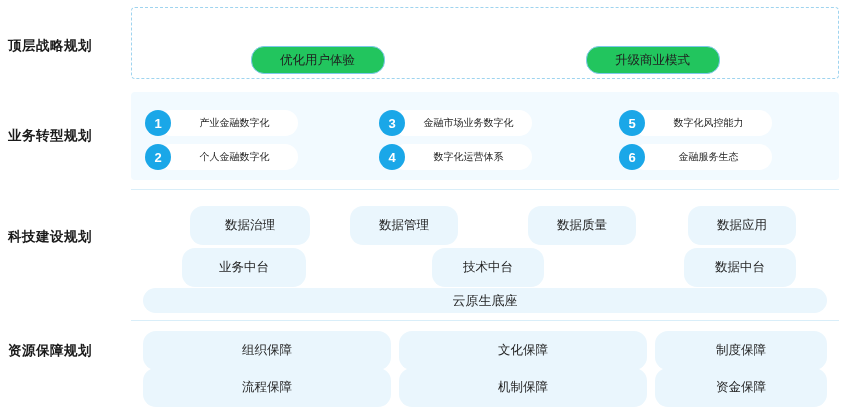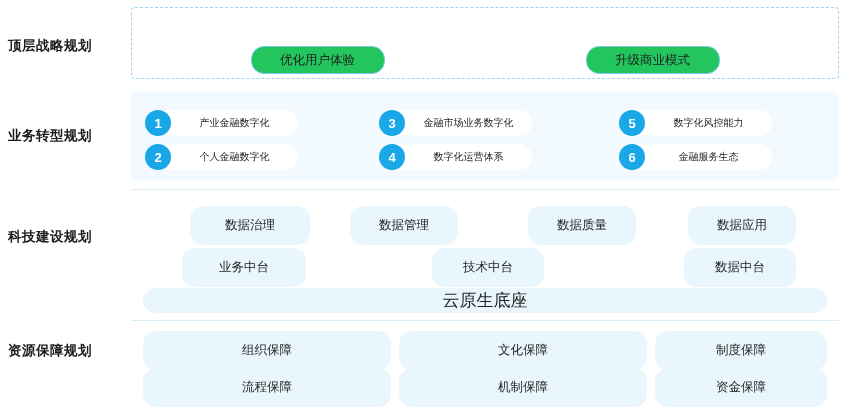--- a/index.html
+++ b/index.html
@@ -148,21 +148,21 @@
     justify-content: center;
     box-sizing: border-box;
   }
   .wide-pill {
     position: absolute;
     left: 143px;
     width: 684px;
     height: 25px;
     border-radius: 13px;
     background: #eaf6fd;
-    font-size: 17px;
+    font-size: 13px;
     color: #1f1f1f;
     display: flex;
     align-items: center;
     justify-content: center;
   }
 </style>
 </head>
 <body>
 
 <div class="page">

